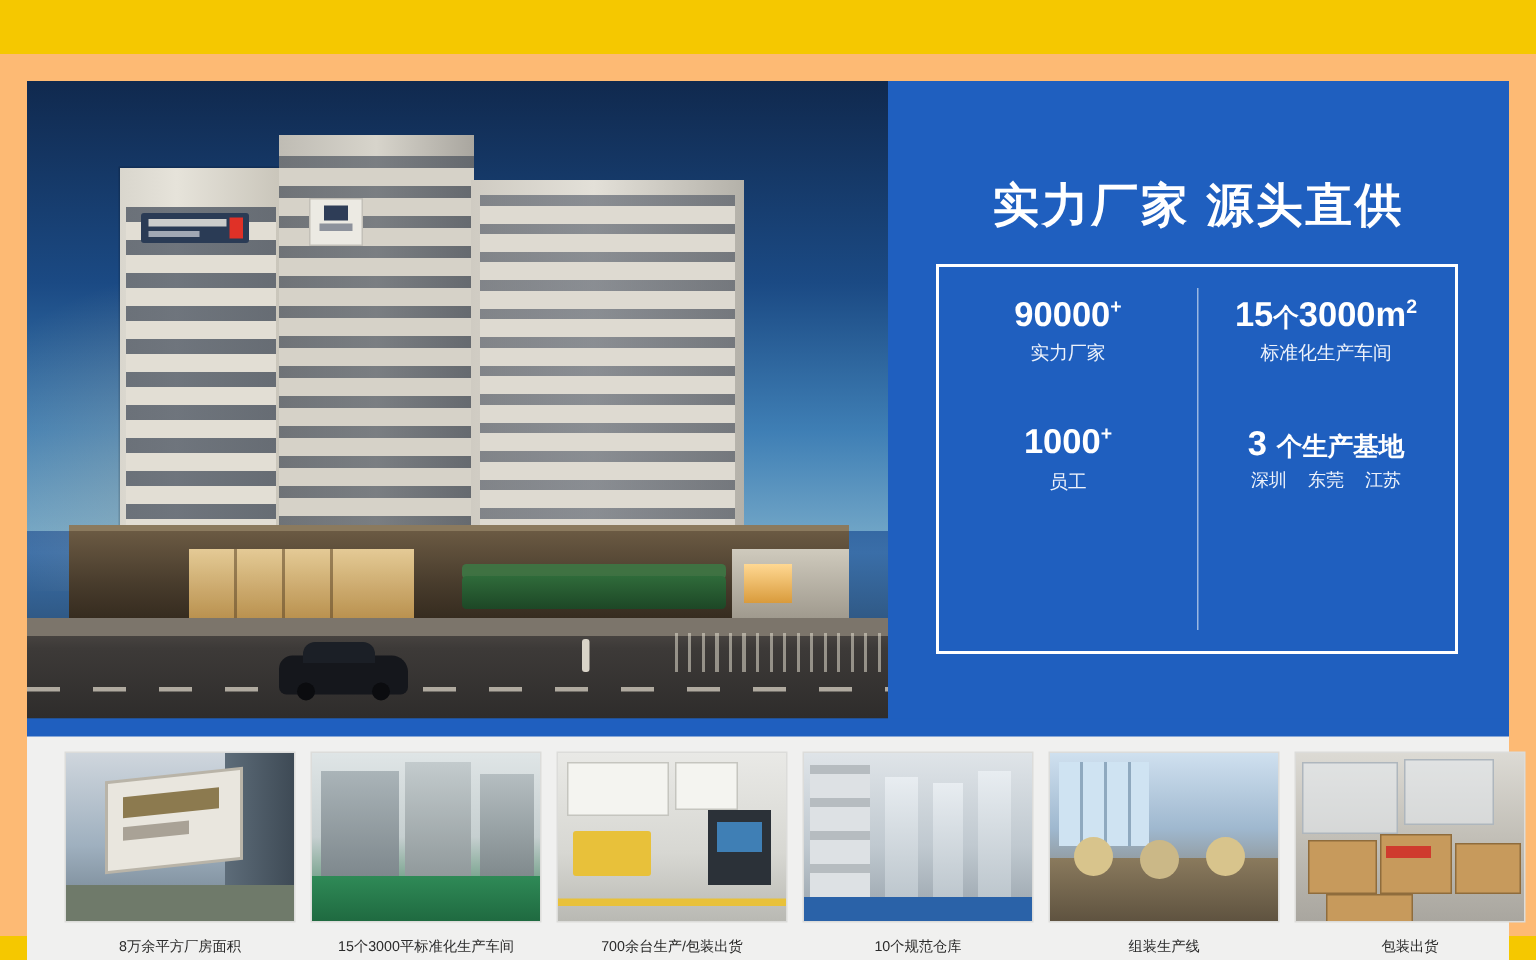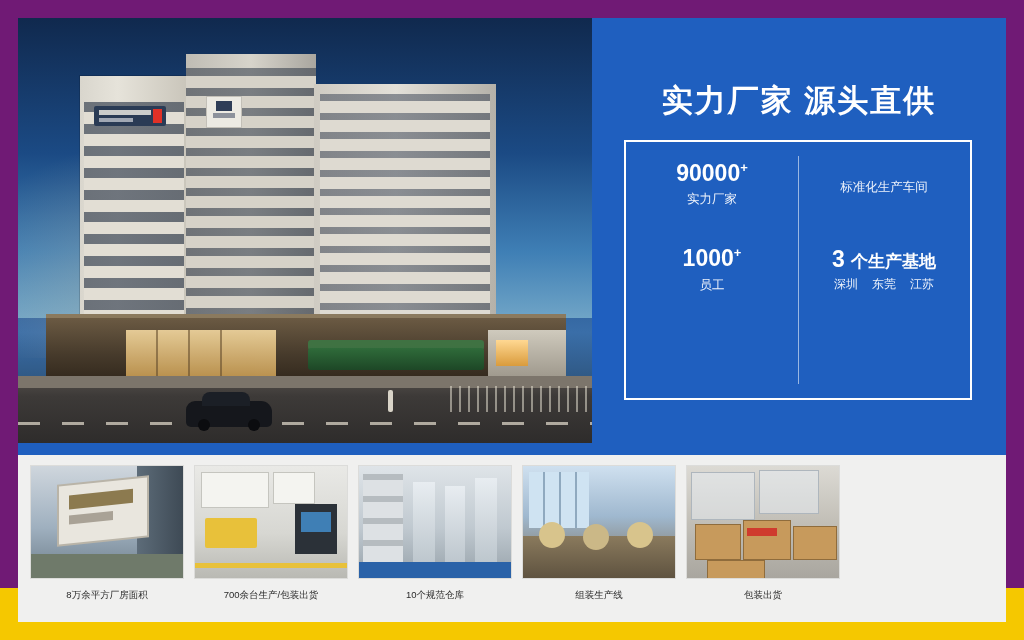--- a/index.html
+++ b/index.html
@@ -5,22 +5,23 @@
   html,body{margin:0;padding:0;}
   body{
     width:1024px;height:640px;
     background:#f5c800;
     font-family:"Liberation Sans","DejaVu Sans",sans-serif;
     overflow:hidden;
   }
   .page{
     position:relative;
     width:1024px;height:588px;
-    background:#701a75;
+    background:#fdba74;
     box-sizing:border-box;
+    margin-top:36px;
   }
   .inner{
     position:absolute;
     left:18px;top:18px;
     width:988px;height:604px;
     background:#1f5fbf;
     box-sizing:border-box;
   }
   
   .hero{
@@ -199,21 +200,21 @@
   .divider-v{
     position:absolute;left:50%;top:14px;bottom:14px;width:1px;
     background:rgba(255,255,255,.55);
   }
   
   .strip{
     position:absolute;left:0;top:437px;width:988px;height:167px;
     background:#f0f0ef;
   }
   .thumbs{
-    position:absolute;left:12px;top:10px;right:14px;
+    position:absolute;left:25px;top:10px;right:14px;
     display:flex;gap:10px;
   }
   .thumb{
     width:154px;
   }
   .thumb .ph{
     width:154px;height:114px;overflow:hidden;position:relative;
     border:1px solid #dcdcda;box-sizing:border-box;
   }
   .thumb .cap{
@@ -319,20 +320,21 @@
         <div class="stats-box">
           <div class="divider-v"></div>
           <div class="stats-grid">
 
             <div class="cell">
               <div class="big"><span>90000</span><span class="sup">+</span></div>
               <div class="lbl">实力厂家</div>
             </div>
 
             <div class="cell">
+              <div class="big"><span>15</span><span class="unit">个</span><span>3000m</span><span class="sup">2</span></div>
               <div class="lbl">标准化生产车间</div>
             </div>
 
 
 
             <div class="cell">
               <div class="big"><span>1000</span><span class="sup">+</span></div>
               <div class="lbl">员工</div>
             </div>
 
@@ -358,20 +360,29 @@
             <div class="bl"></div>
             <div class="sgn">
               <div class="b"></div>
               <div class="b2"></div>
             </div>
             <div class="gr"></div>
           </div>
           <div class="cap">8万余平方厂房面积</div>
         </div>
 
+        <div class="thumb">
+          <div class="ph t2">
+            <div class="mach"></div>
+            <div class="mach2"></div>
+            <div class="mach3"></div>
+            <div class="floor"></div>
+          </div>
+          <div class="cap">15个3000平标准化生产车间</div>
+        </div>
 
         <div class="thumb">
           <div class="ph t3">
             <div class="board"></div>
             <div class="board2"></div>
             <div class="yel"></div>
             <div class="cab">
                 <i></i>
               </div>
             <div class="ylline"></div>

